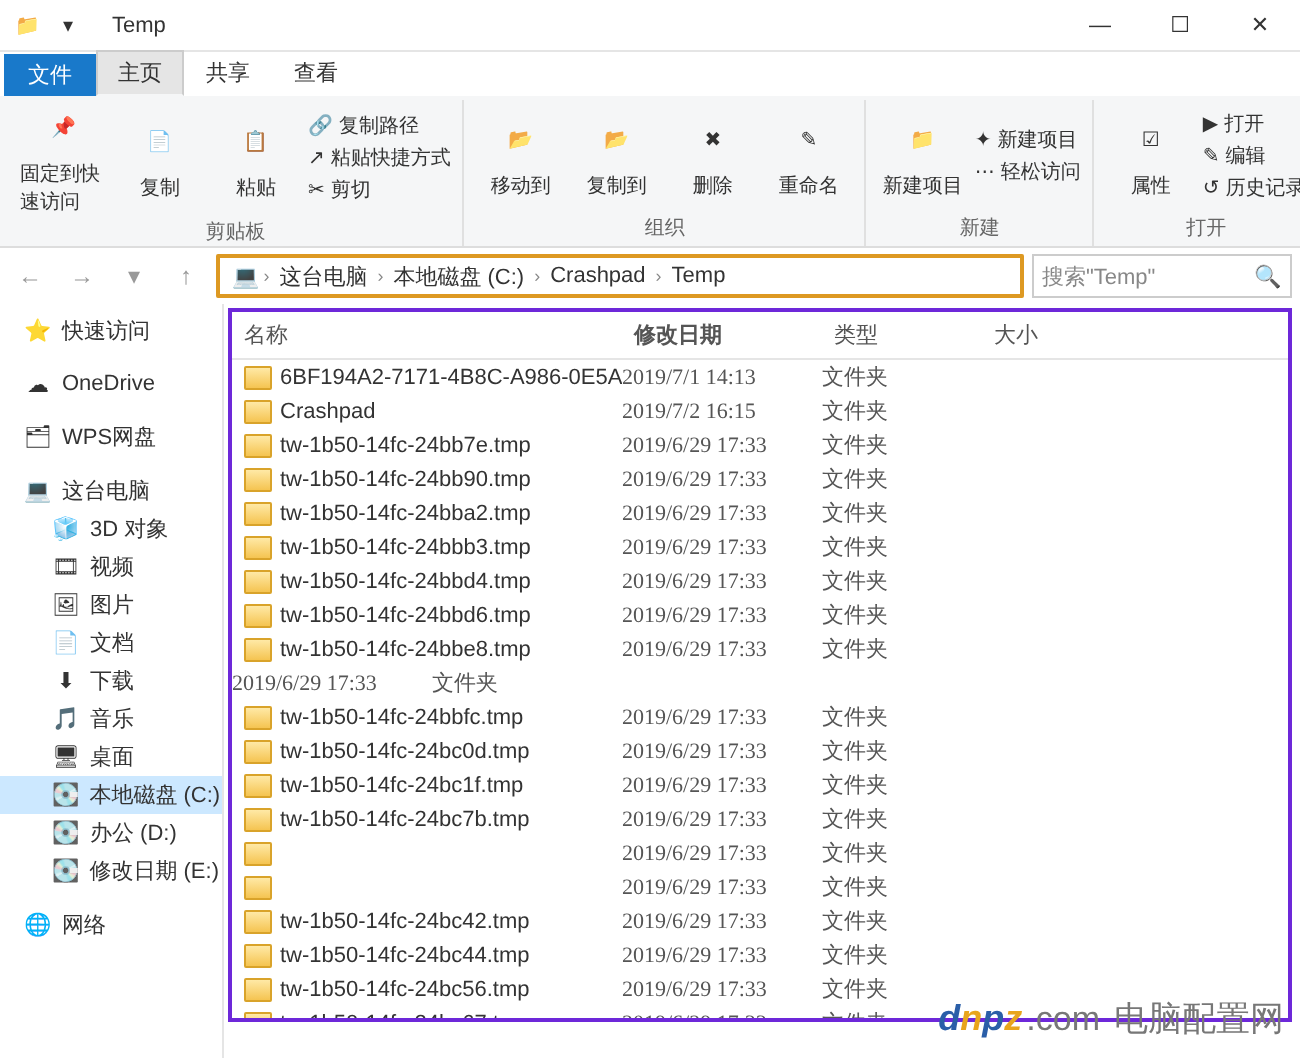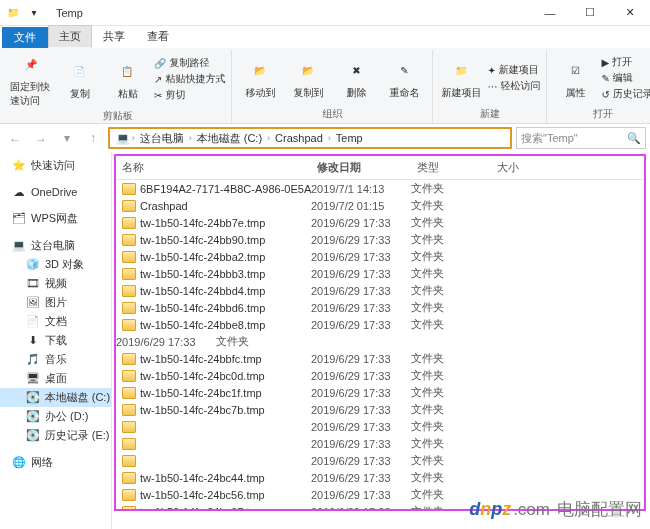--- a/index.html
+++ b/index.html
@@ -34,32 +34,32 @@
 .searchbox { width: 130px; height: 22px; border: 1px solid #ccc; display: flex; align-items: center; padding: 0 4px; font-size: 11px; color: #888; gap: 4px; }
 
 .main { display: flex; height: calc(100% - 26px - 22px - 76px - 28px); }
 .sidebar { width: 112px; border-right: 1px solid #e5e5e5; padding: 4px 0; overflow: hidden; }
 .side-item { display: flex; align-items: center; gap: 5px; padding: 2px 6px 2px 12px; font-size: 11px; white-space: nowrap; }
 .side-item.l2 { padding-left: 26px; }
 .side-item.sel { background: #cce8ff; }
 .side-ico { width: 14px; height: 14px; display: inline-flex; align-items: center; justify-content: center; font-size: 11px; }
 .side-gap { height: 8px; }
 
-.content { flex: 1; display: flex; flex-direction: column; border: 2px solid #d946ef; margin: 2px 4px 18px 2px; overflow: hidden; }
+.content { flex: 1; display: flex; flex-direction: column; border: 2px solid #6d28d9; margin: 2px 4px 18px 2px; overflow: hidden; }
 .col-headers { display: flex; border-bottom: 1px solid #e5e5e5; font-size: 11px; color: #555; }
 .col-headers div { padding: 4px 6px; }
 .col-name { width: 195px; }
 .col-date { width: 100px; font-weight: bold; }
 .col-type { width: 80px; }
 .col-size { width: 60px; }
 
 .filelist { flex: 1; overflow-y: auto; overflow-x: hidden; }
 .row { display: flex; align-items: center; font-size: 11px; padding: 1px 0; }
 .row .cell-name { width: 195px; display: flex; align-items: center; gap: 4px; padding-left: 6px; white-space: nowrap; overflow: hidden; text-overflow: ellipsis; }
-.row .cell-date { width: 100px; color: #555; }
+.row .cell-date { width: 100px; color: #555; font-family: Liberation Serif, serif; }
 .row .cell-type { width: 80px; color: #555; }
 .folder-ico { width: 14px; height: 12px; background: linear-gradient(#ffe9a6,#f5c451); border: 1px solid #d9a32a; border-radius: 1px; flex-shrink: 0; }
 
 .watermark { position: absolute; right: 8px; bottom: 8px; font-size: 18px; font-weight: bold; font-style: italic; }
 .watermark .d { color:#2a5ea8; } .watermark .n { color:#e8a51c; } .watermark .p { color:#2a5ea8; } .watermark .z { color:#e8a51c; }
 .watermark .url { font-size: 17px; font-weight: normal; font-style: normal; color:#777; margin-left:2px;}
 </style>
 </head>
 <body>
 
@@ -255,21 +255,21 @@
     <div class="side-item l2 sel">
         <span class="side-ico">💽</span>
         <span>本地磁盘 (C:)</span>
       </div>
     <div class="side-item l2">
         <span class="side-ico">💽</span>
         <span>办公 (D:)</span>
       </div>
     <div class="side-item l2">
         <span class="side-ico">💽</span>
-        <span>历史记录 (E:)</span>
+        <span>修改日期 (E:)</span>
       </div>
     <div class="side-gap"></div>
     <div class="side-item">
         <span class="side-ico">🌐</span>
         <span>网络</span>
       </div>
   </div>
 
   <div class="content">
     <div class="col-headers">
@@ -285,21 +285,21 @@
             <span>6BF194A2-7171-4B8C-A986-0E5A5AE...</span>
           </div>
           <div class="cell-date">2019/7/1 14:13</div>
           <div class="cell-type">文件夹</div>
         </div>
         <div class="row">
           <div class="cell-name">
             <span class="folder-ico"></span>
             <span>Crashpad</span>
           </div>
-          <div class="cell-date">2019/7/2 01:15</div>
+          <div class="cell-date">2019/7/2 16:15</div>
           <div class="cell-type">文件夹</div>
         </div>
         <div class="row">
           <div class="cell-name">
             <span class="folder-ico"></span>
             <span>tw-1b50-14fc-24bb7e.tmp</span>
           </div>
           <div class="cell-date">2019/6/29 17:33</div>
           <div class="cell-type">文件夹</div>
         </div>
@@ -397,20 +397,21 @@
         <div class="row">
           <div class="cell-name">
             <span class="folder-ico"></span>
           </div>
           <div class="cell-date">2019/6/29 17:33</div>
           <div class="cell-type">文件夹</div>
         </div>
         <div class="row">
           <div class="cell-name">
             <span class="folder-ico"></span>
+            <span>tw-1b50-14fc-24bc42.tmp</span>
           </div>
           <div class="cell-date">2019/6/29 17:33</div>
           <div class="cell-type">文件夹</div>
         </div>
         <div class="row">
           <div class="cell-name">
             <span class="folder-ico"></span>
             <span>tw-1b50-14fc-24bc44.tmp</span>
           </div>
           <div class="cell-date">2019/6/29 17:33</div>

